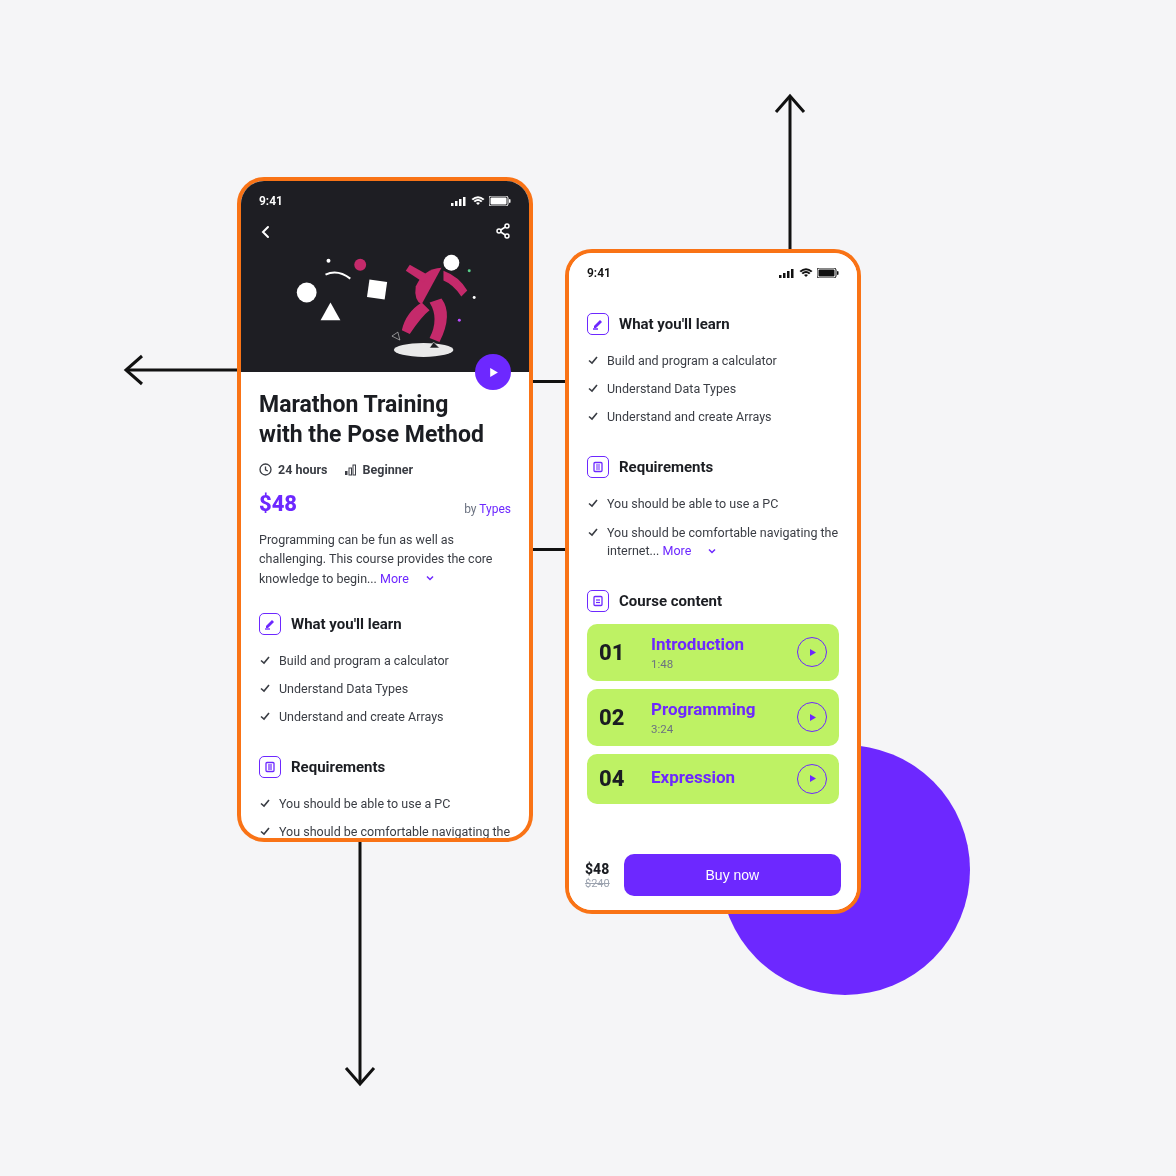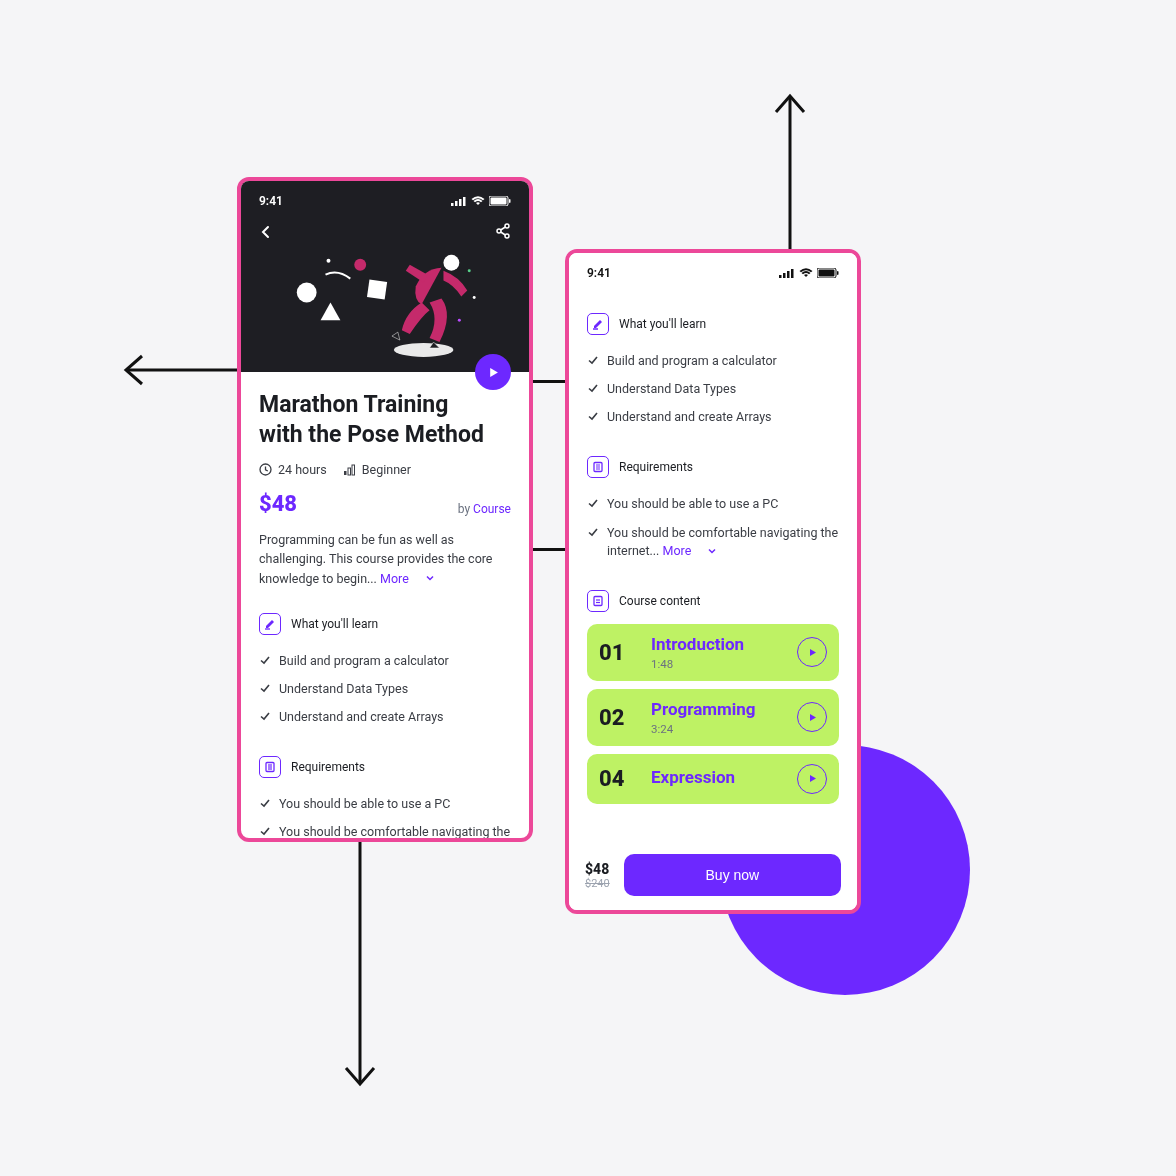--- a/index.html
+++ b/index.html
@@ -23,22 +23,22 @@
     left: 720px; top: 745px;
     width: 250px; height: 250px;
     border-radius: 50%;
     background: #6d28ff;
     z-index: 0;
   }
 
   .phone {
     position: absolute;
     width: 296px;
-    border: 4px solid #ec4899;
-    border-radius: 12px;
+    border: 4px solid #f97316;
+    border-radius: 27px;
     background: #fff;
     overflow: hidden;
     z-index: 2;
   }
   .phone-a { left: 237px; top: 177px; height: 665px; }
   .phone-b { left: 565px; top: 249px; height: 665px; }
 
   .statusbar {
     display: flex;
     justify-content: space-between;
@@ -89,21 +89,21 @@
     color: #1b1d22;
   }
   .meta-row {
     display: flex;
     align-items: center;
     gap: 16px;
     margin-top: 12px;
     color: #3a3d44;
     font-size: 12.5px;
   }
-  .meta-row .meta { display: flex; align-items: center; gap: 6px; }
+  .meta-row .meta { display: flex; align-items: center; gap: 6px; font-weight: bold; }
 
   .price-row {
     display: flex;
     justify-content: space-between;
     align-items: flex-end;
     margin-top: 14px;
   }
   .price { font-size: 22px; font-weight: 800; color: #6d28ff; }
   .author { font-size: 12px; color: #6b7280; }
   .author a { color: #6d28ff; text-decoration: none; }
@@ -124,21 +124,21 @@
     margin-top: 25px;
   }
   .section-head.first-b { margin-top: 8px; }
   .section-icon {
     width: 22px; height: 22px;
     border: 1.5px solid #6d28ff;
     border-radius: 5px;
     display:flex; align-items:center; justify-content:center;
     color: #6d28ff;
   }
-  .section-title { font-size: 12px; font-weight: 400; color: #1b1d22; }
+  .section-title { font-size: 15px; font-weight: 700; color: #1b1d22; }
 
   .bullets { margin-top: 12px; }
   .bullets li {
     list-style: none;
     display: flex;
     align-items: flex-start;
     gap: 8px;
     font-size: 12.5px;
     color: #3a3d44;
     padding: 5px 0;
@@ -316,21 +316,21 @@
                 <rect x="1" y="8" width="2.5" height="4" fill="#3a3d44"></rect>
                 <rect x="5" y="5" width="2.5" height="7" fill="none" stroke="#3a3d44" stroke-width="1"></rect>
                 <rect x="9" y="2" width="2.5" height="10" fill="none" stroke="#3a3d44" stroke-width="1"></rect>
               </svg>
             <span>Beginner</span>
           </div>
         </div>
         <div class="price-row">
           <div class="price">$48</div>
           <div class="author">
-            <span>by </span><a href="#">Course</a>
+            <span>by </span><a href="#">Types</a>
           </div>
         </div>
         <p class="desc">
           <span>Programming can be fun as well as challenging. This course provides the core knowledge to begin... </span><span class="more-link">
               <span>More</span>
             <svg width="10" height="10" viewBox="0 0 10 10">
                 <polyline points="2,3.5 5,6.5 8,3.5" fill="none" stroke="#6d28ff" stroke-width="1.5"></polyline>
               </svg>
           </span>
         </p>

